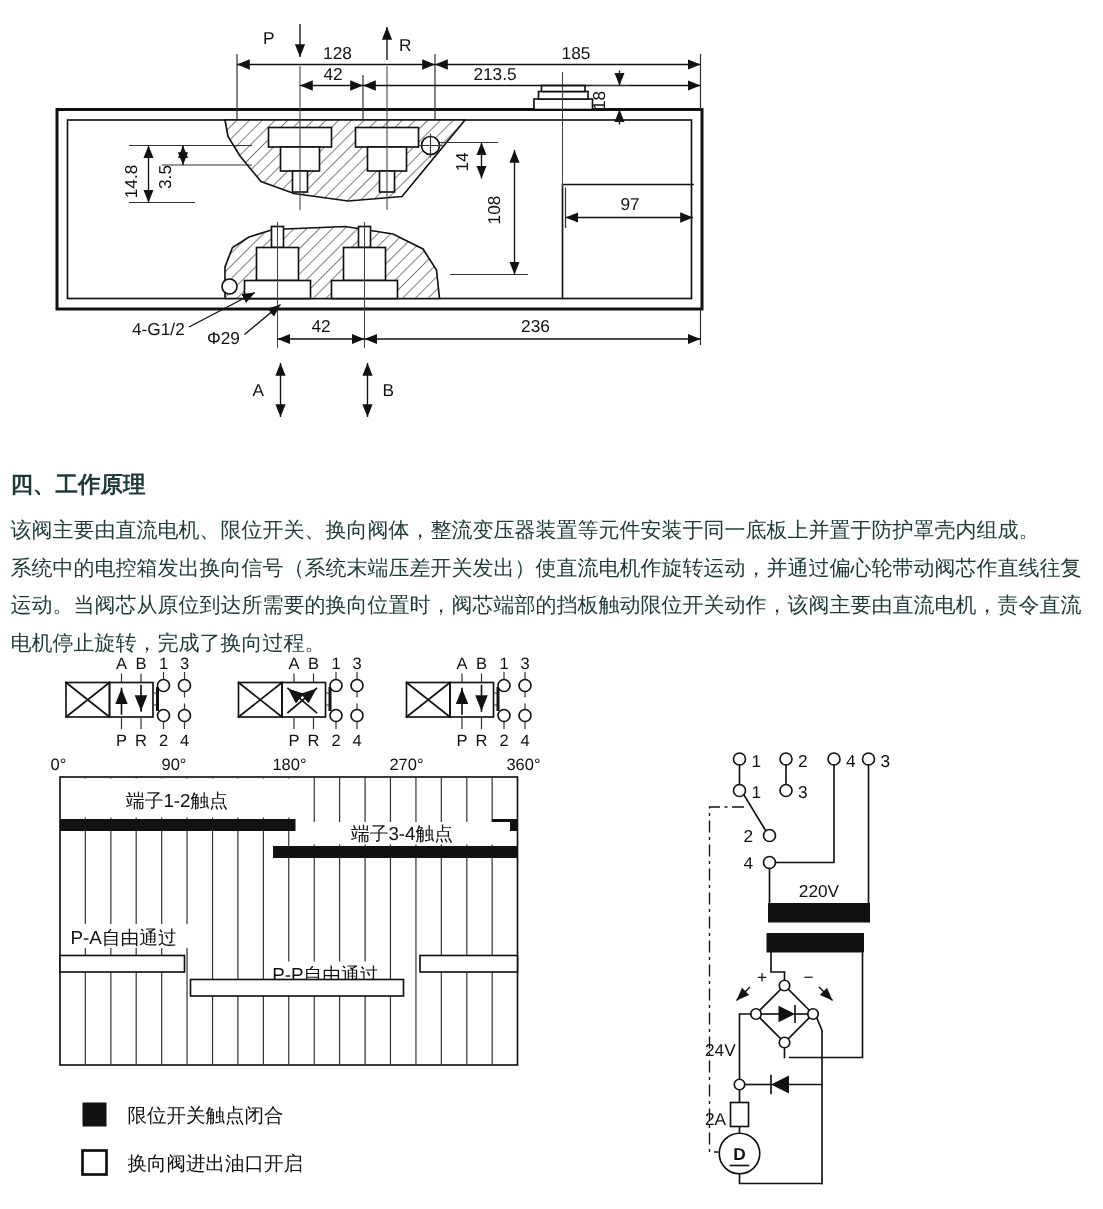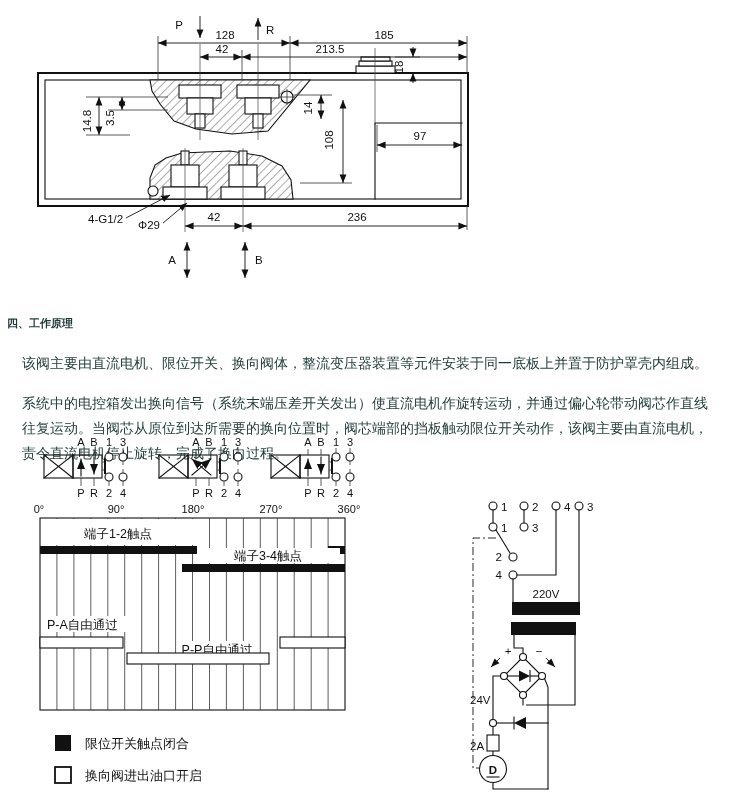--- a/index.html
+++ b/index.html
@@ -14,22 +14,22 @@
   .dd{stroke:#111;stroke-width:.9;fill:none;stroke-dasharray:8 3 2 3;}
   .wt{fill:#fff;stroke:#111;stroke-width:1.1;}
   .blk{fill:#111;stroke:none;}
   text{font-family:"Liberation Sans",sans-serif;fill:#111;}
   .d{font-size:11.5px;}
   .s{font-size:11px;}
   .cn{font-size:12.5px;}
   .lg{font-size:13px;}
   .principle{position:absolute;left:7px;top:311px;width:722px;color:#1e3a38;
              font-size:14px;line-height:25px;}
-  .principle .hd{font-weight:bold;font-size:11px;margin:0 0 5px 0;}
-  .principle p{margin:15px;}
+  .principle .hd{font-weight:bold;font-size:15px;margin:0 0 5px 0;}
+  .principle p{margin:0;}
 </style>
 </head>
 <body>
 
 <div id="page">
 
   <svg style="left:0;top:0" width="480" height="300" viewBox="0 0 480 300">
     <defs>
       <marker id="arr" viewBox="0 0 10 10" refX="9.5" refY="5" markerWidth="10" markerHeight="10" orient="auto-start-reverse">
         <path d="M0,1.2 L9.5,5 L0,8.8 z" fill="#111"></path>

